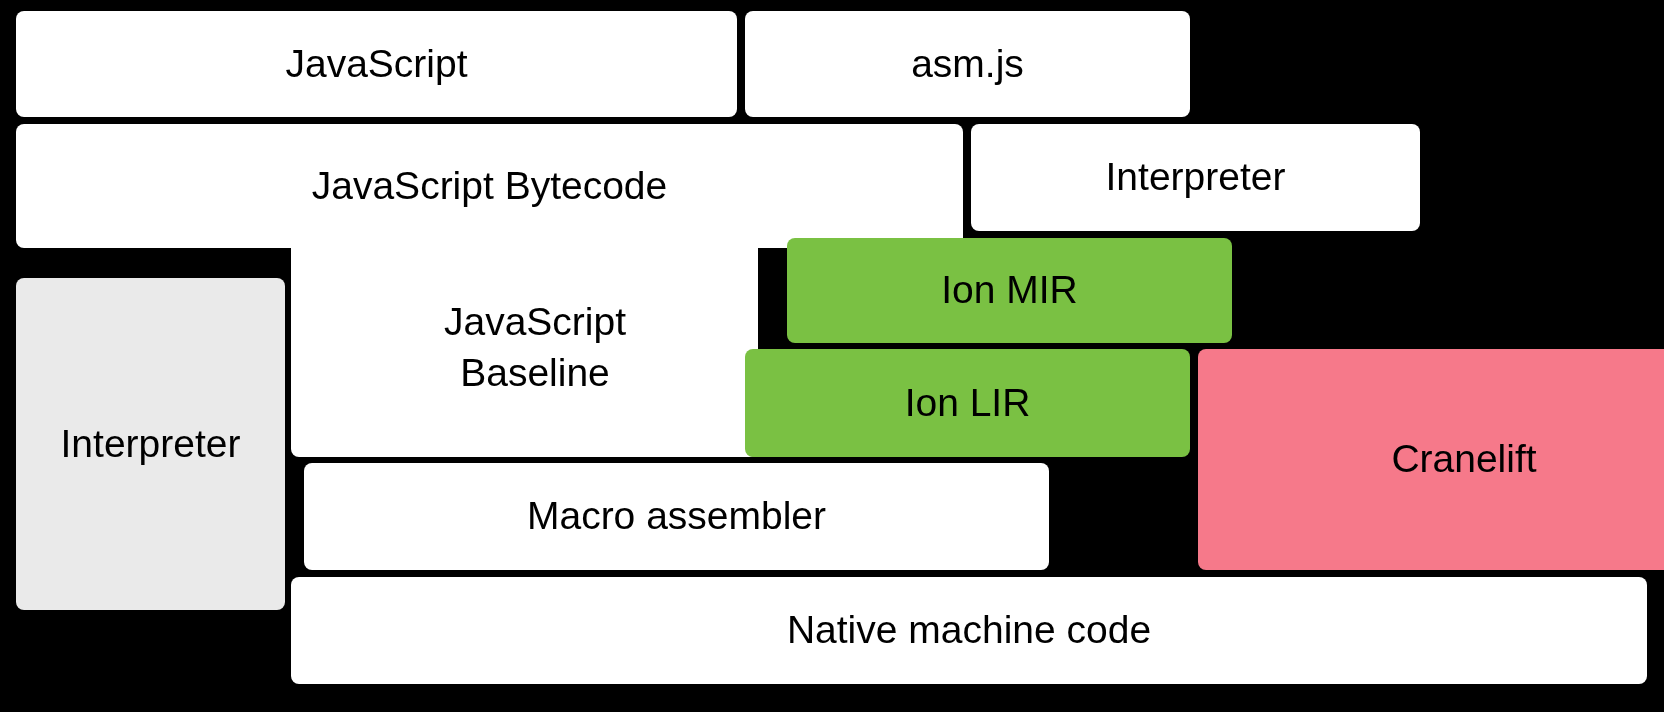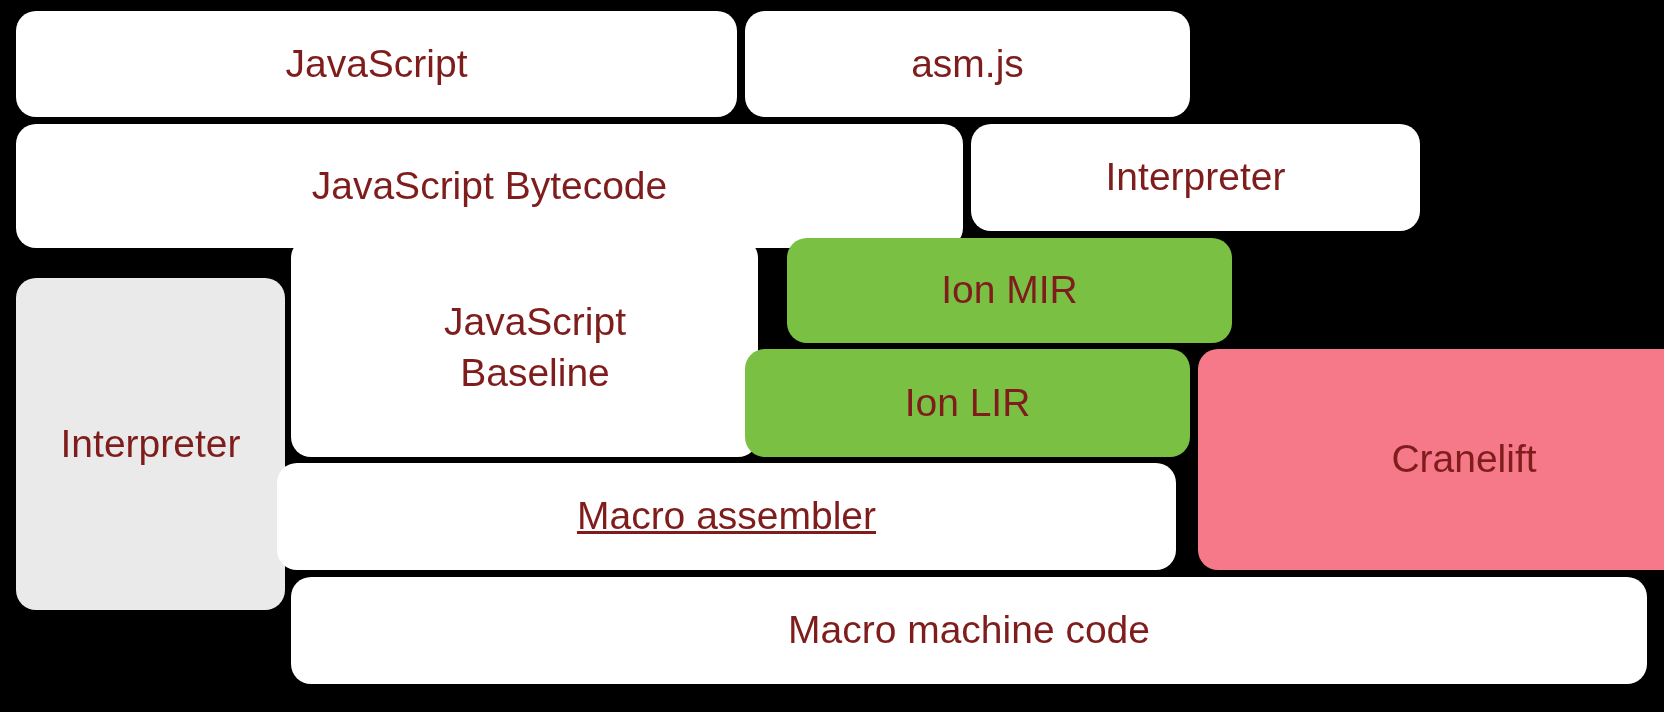--- a/index.html
+++ b/index.html
@@ -11,25 +11,25 @@
     position: relative;
     width: 1664px;
     height: 712px;
     background: #000000;
     overflow: hidden;
     font-family: "Liberation Sans", "DejaVu Sans", sans-serif;
   }
   .box {
     position: absolute;
     background: #ffffff;
-    border-radius: 20px;
+    border-radius: 8px;
     display: flex;
     align-items: center;
     justify-content: center;
-    color: #7f1d1d;
+    color: #000000;
     font-size: 39px;
     line-height: 1.3;
     text-align: center;
   }
   .box.gray  { background: #eaeaea; }
   .box.green { background: #7ac143; }
   .box.pink  { background: #f6798a; }
 
   
   #b-javascript { left: 16px;   top: 11px;  width: 721px;  height: 106px; }
@@ -39,21 +39,21 @@
   
   #b-bytecode    { left: 16px;  top: 124px; width: 947px;  height: 124px; }
   #b-baldrmonkey { left: 971px; top: 124px; width: 449px;  height: 107px; }
 
   
   #b-interpreter { left: 16px;   top: 238px; width: 269px; height: 332px; margin-top: 40px; }
   #b-baseline    { left: 291px;  top: 238px; width: 446px; height: 219px; padding-left: 21px; }
   #b-ionmir      { left: 745px;  top: 238px; width: 445px; height: 105px; margin-left: 42px; }
   #b-ionlir      { left: 745px;  top: 349px; width: 445px; height: 108px; }
   #b-cranelift   { left: 1198px; top: 349px; width: 532px; height: 221px; }
-  #b-macroasm    { left: 277px;  top: 463px; width: 899px; height: 107px; text-decoration: underline; }
+  #b-macroasm    { left: 304px;  top: 463px; width: 745px; height: 107px; }
 
   
   #b-native { left: 291px; top: 577px; width: 1356px; height: 107px; }
 
   
   #b-baseline .label-wrap {
     display: inline-block;
     max-width: 250px;
   }
 </style>
@@ -97,16 +97,16 @@
 
   <div class="box pink" id="b-cranelift">
     <span>Cranelift</span>
   </div>
 
   <div class="box" id="b-macroasm">
     <span>Macro assembler</span>
   </div>
 
   <div class="box" id="b-native">
-    <span>Macro machine code</span>
+    <span>Native machine code</span>
   </div>
 
 </div>
 
 </body></html>

